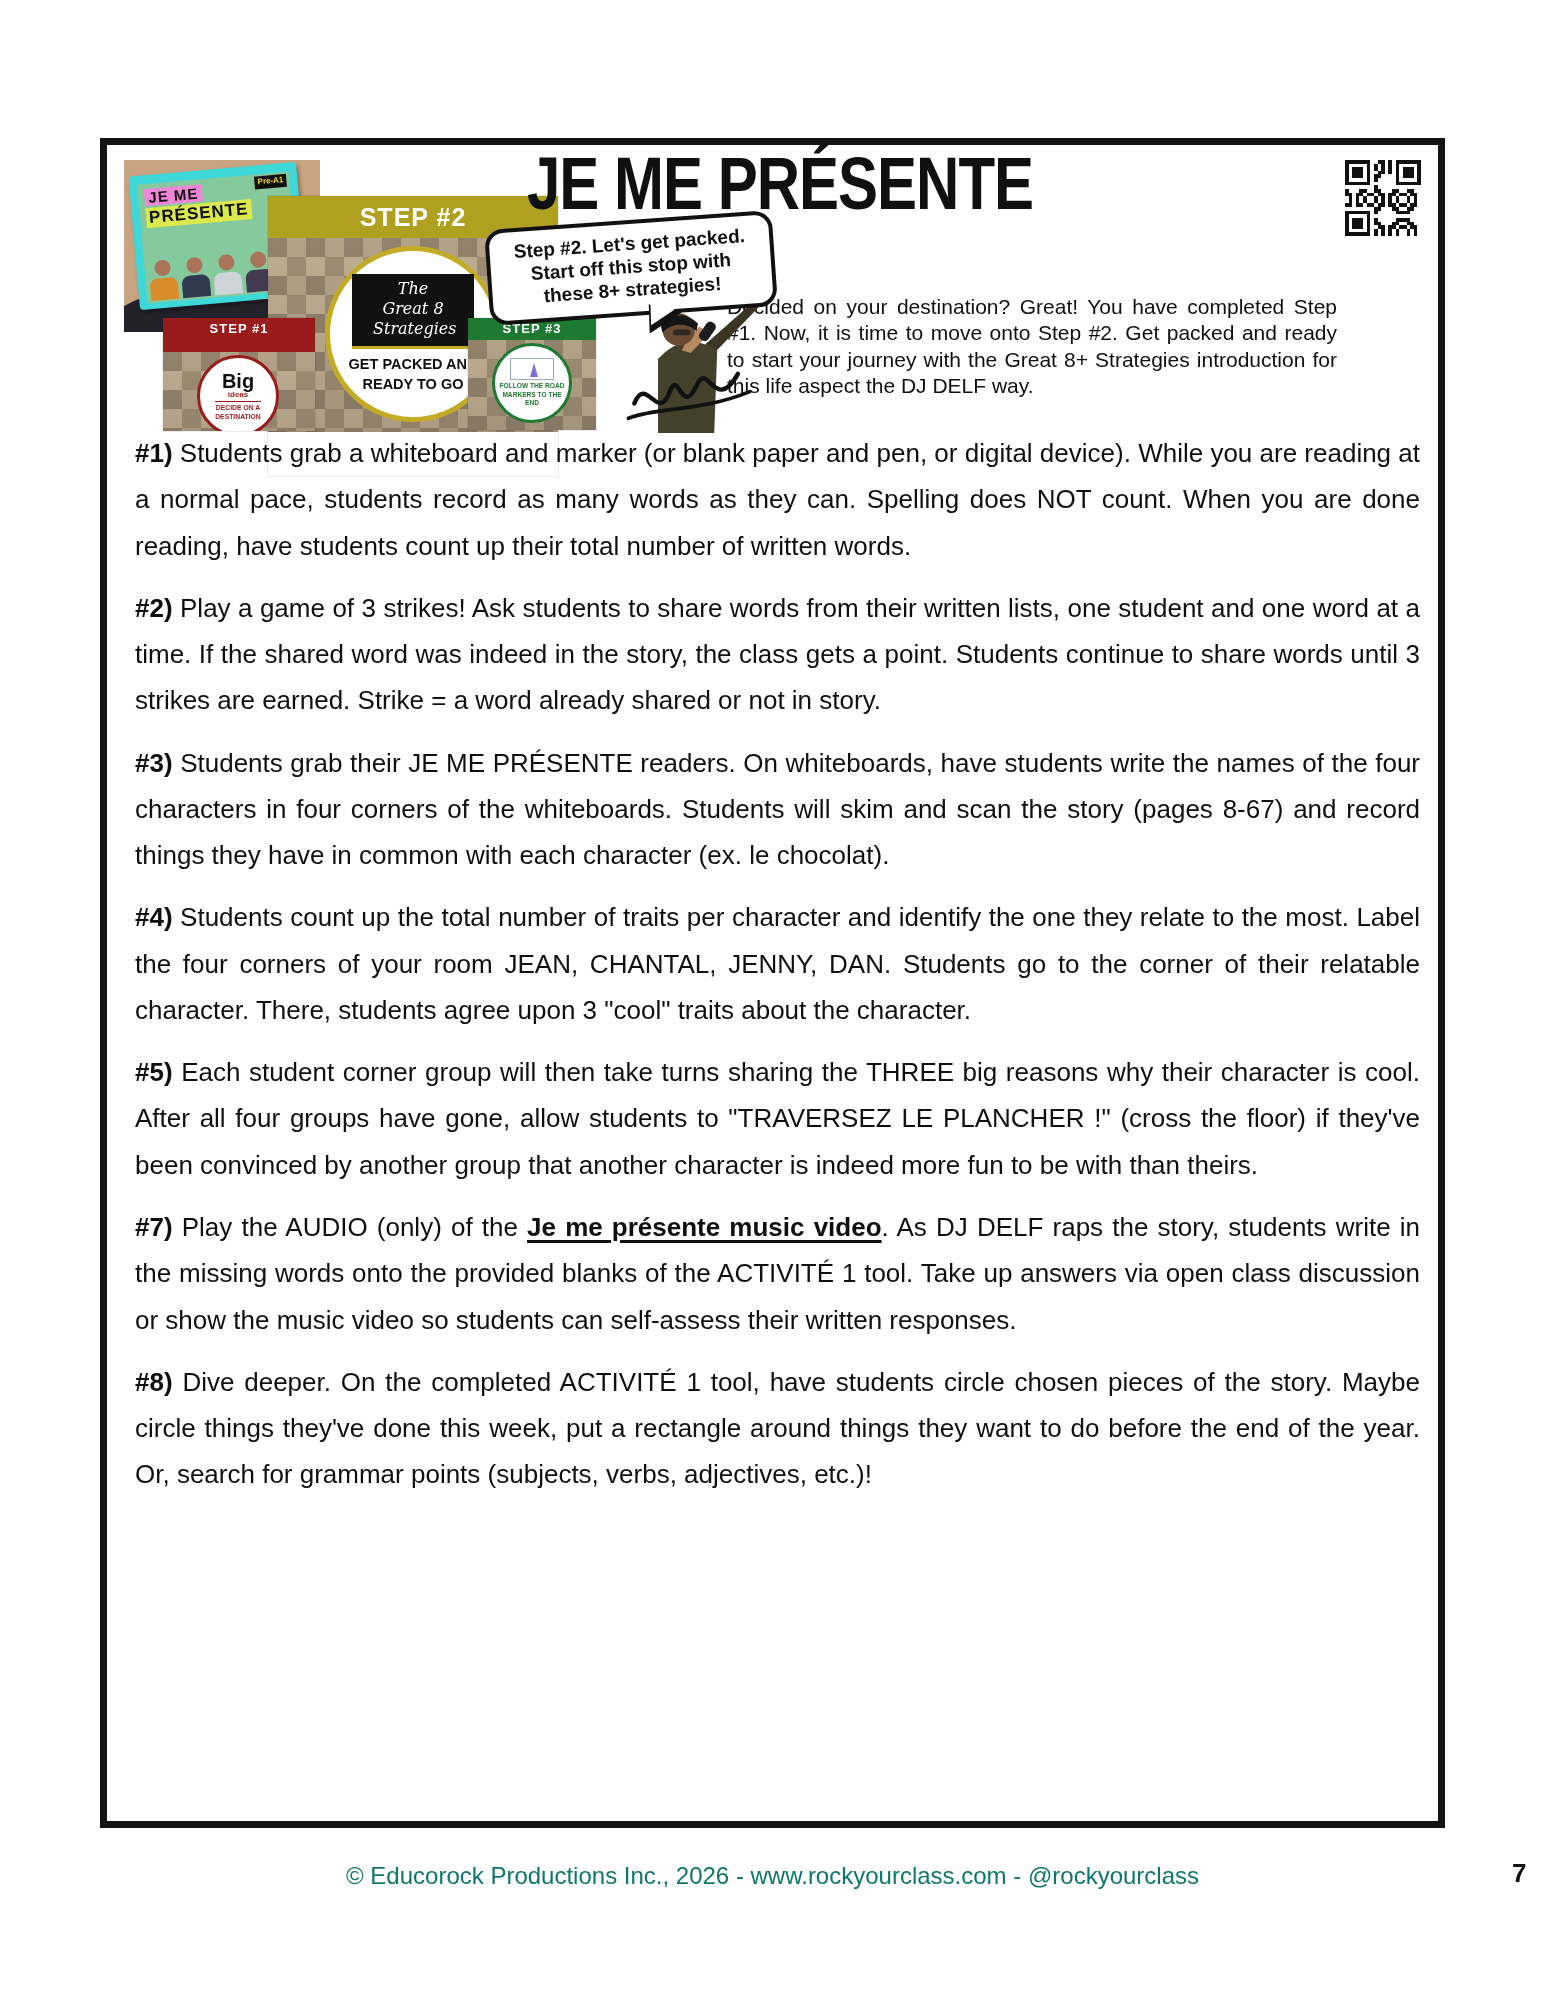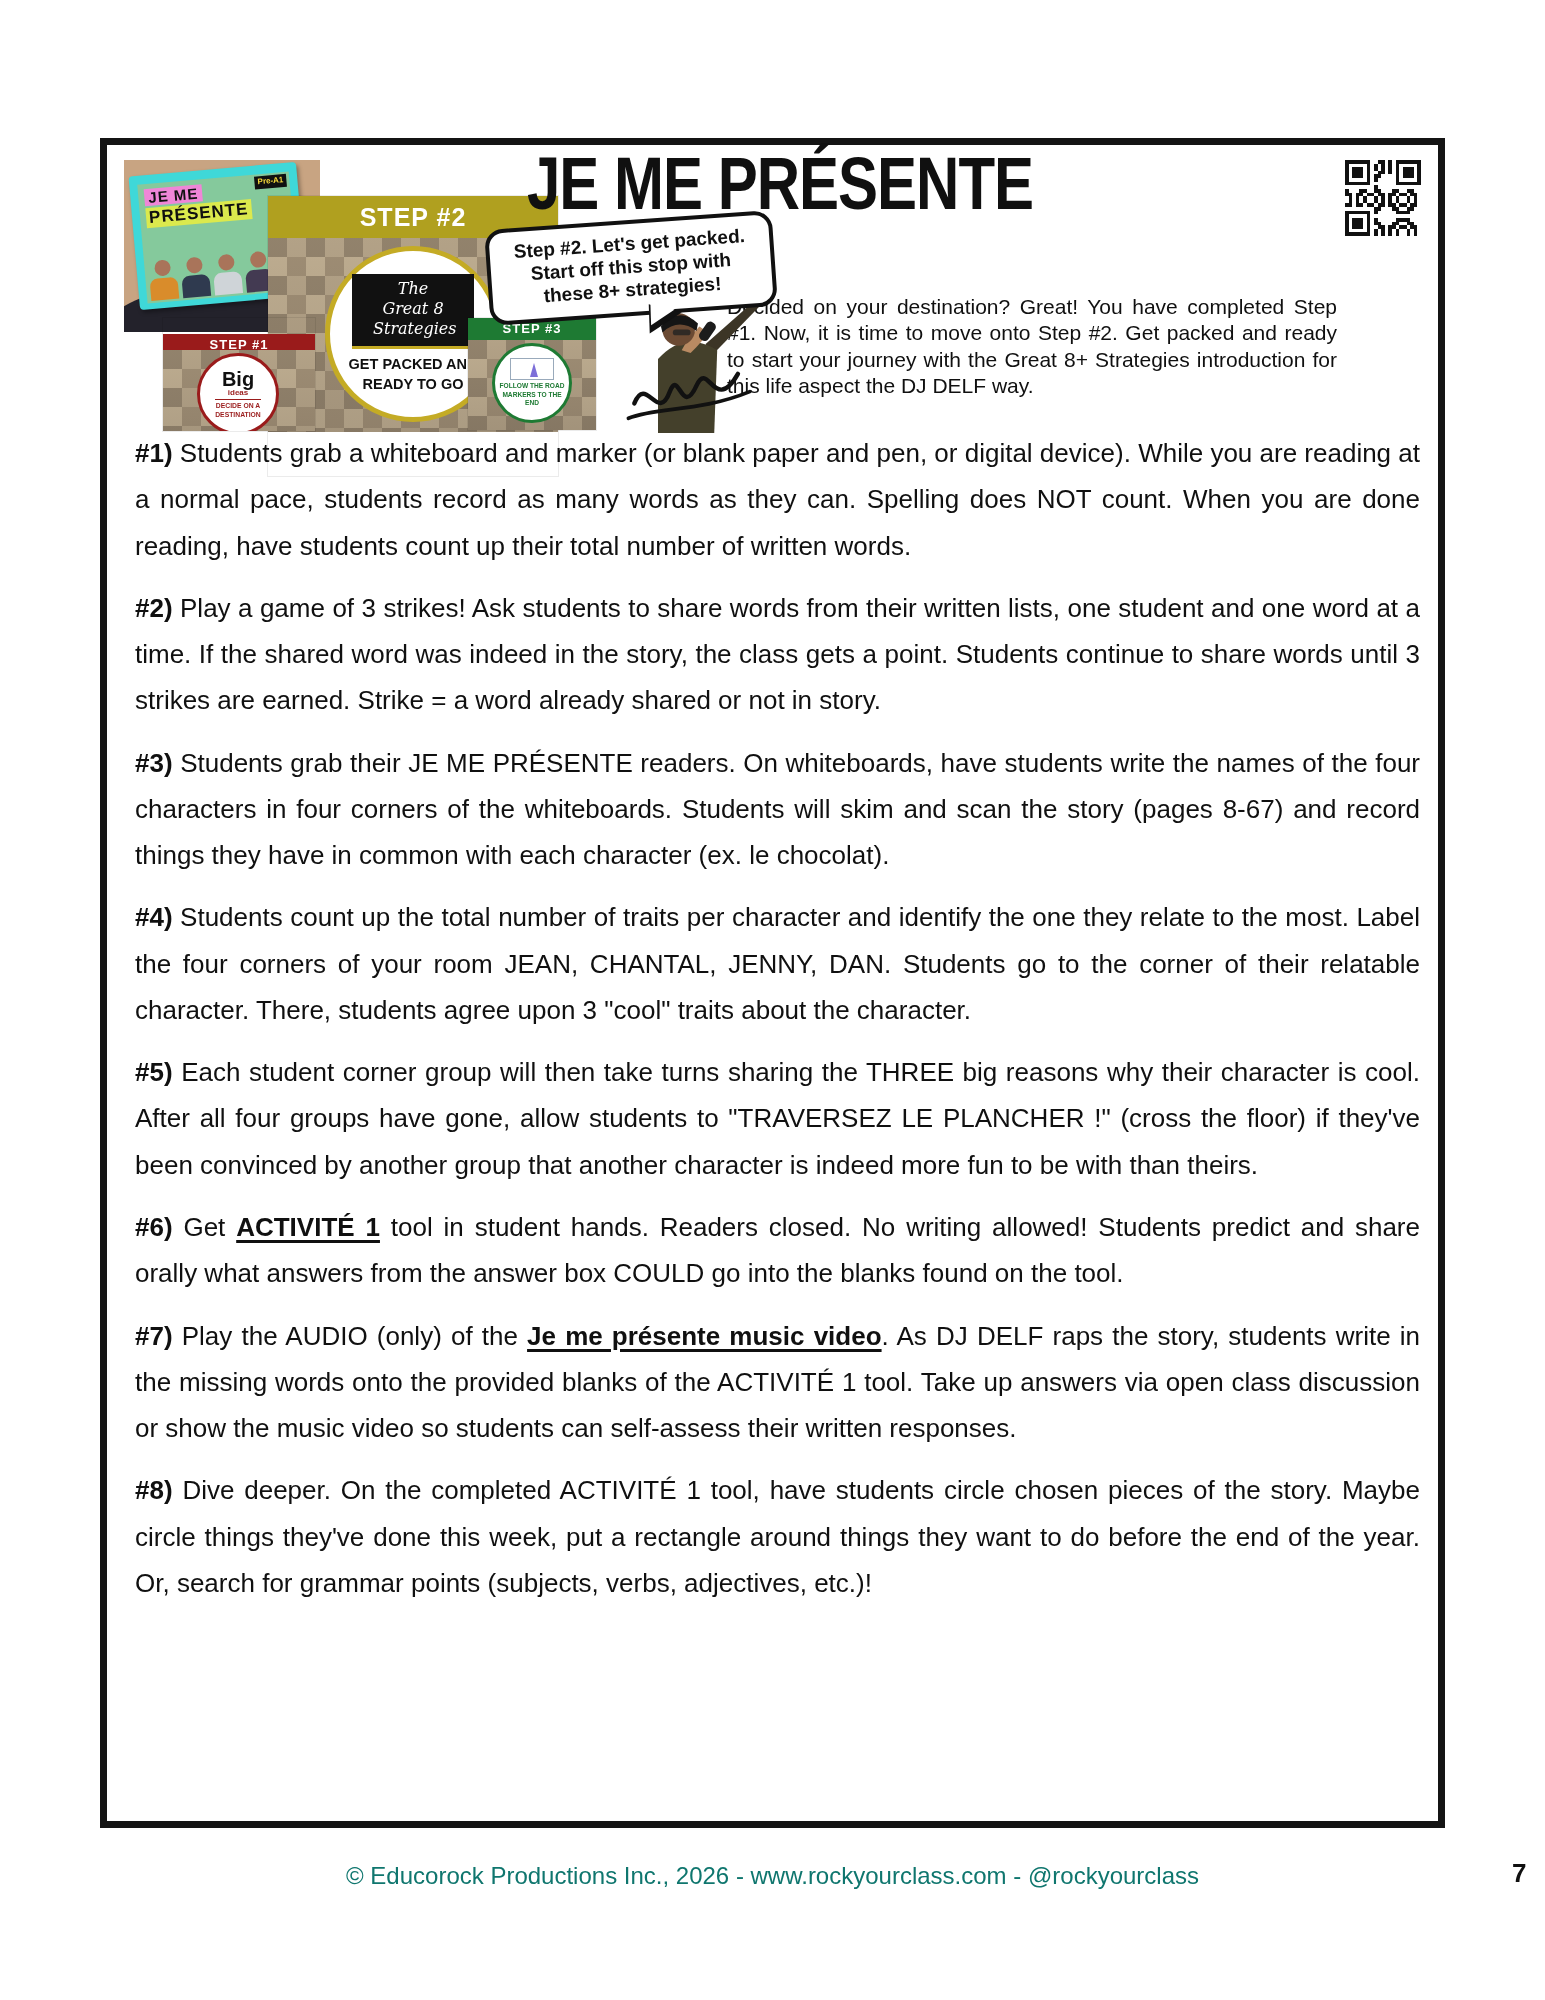--- a/index.html
+++ b/index.html
@@ -72,21 +72,21 @@
   .step2 .body { position:relative; height:194px; }
   .step2 .circle { width:176px; height:176px; left:57px; top:8px; border:5px solid #c4ab25; }
   .step2 .blackbox {
     background:#111; color:#fff; width:122px; padding:5px 21px 7px;
     font-family:"DejaVu Serif", serif; font-style:italic; font-size:16px; line-height:1.25;
     border-bottom:3px solid #c4ab25;
   }
   .step2 .cap { font-weight:800; font-size:14.5px; margin-top:6px; line-height:1.35; }
 
   .step1 { left:163px; top:318px; width:152px; height:113px; }
-  .step1 .hdr { height:16px; line-height:22px; font-size:13px; background:var(--step1-red);margin-top:16px; }
+  .step1 .hdr { height:34px; line-height:22px; font-size:13px; background:var(--step1-red); }
   .step1 .body { position:relative; height:102px; }
   .step1 .circle { width:82px; height:82px; left:34px; top:3px; border:3px solid var(--step1-red); }
   .step1 .big { font-weight:900; font-size:20px; line-height:1; }
   .step1 .big i { font-style:normal; color:var(--step1-red); font-size:8px; font-weight:700; display:block; }
   .step1 .cap { color:var(--step1-red); font-weight:800; font-size:6.8px; line-height:1.3; margin-top:2px; border-top:1.5px solid var(--step1-red); padding-top:2px; }
   .tiles { position:absolute; left:6px; bottom:2px; display:flex; gap:3px; }
   .tiles span { width:11px; height:11px; background:#f4f1ea; border:1px solid #888; display:inline-block; }
 
   .step3 { left:468px; top:318px; width:128px; height:112px; }
   .step3 .hdr { height:22px; line-height:22px; font-size:13px; background:var(--step3-green); }
@@ -384,19 +384,18 @@
 </div>
 
 <div class="intro">Decided on your destination? Great! You have completed Step #1. Now, it is time to move onto Step #2. Get packed and ready to start your journey with the Great 8+ Strategies introduction for this life aspect the DJ DELF way.</div>
 
 <div class="doc-body">
   <p><span class="s-b">#1)</span><span class="s-n"> Students grab a whiteboard and marker (or blank paper and pen, or digital device). While you are reading at a normal pace, students record as many words as they can. Spelling does NOT count. When you are done reading, have students count up their total number of written words.</span></p>
   <p><span class="s-b">#2)</span><span class="s-n"> Play a game of 3 strikes! Ask students to share words from their written lists, one student and one word at a time. If the shared word was indeed in the story, the class gets a point. Students continue to share words until 3 strikes are earned. Strike = a word already shared or not in story.</span></p>
   <p><span class="s-b">#3)</span><span class="s-n"> Students grab their JE ME PRÉSENTE readers. On whiteboards, have students write the names of the four characters in four corners of the whiteboards. Students will skim and scan the story (pages 8-67) and record things they have in common with each character (ex. le chocolat).</span></p>
   <p><span class="s-b">#4)</span><span class="s-n"> Students count up the total number of traits per character and identify the one they relate to the most. Label the four corners of your room JEAN, CHANTAL, JENNY, DAN. Students go to the corner of their relatable character. There, students agree upon 3 "cool" traits about the character.</span></p>
   <p><span class="s-b">#5)</span><span class="s-n"> Each student corner group will then take turns sharing the THREE big reasons why their character is cool. After all four groups have gone, allow students to "TRAVERSEZ LE PLANCHER !" (cross the floor) if they've been convinced by another group that another character is indeed more fun to be with than theirs.</span></p>
-  <p><span class="s-b">#6)</span><span class="s-n"> Get </span><span class="s-bu">ACTIVITÉ 1</span><span class="s-n"> tool in student hands. Readers closed. No writing allowed! Students predict and share orally what answers from the answer box COULD go into the blanks found on the tool.</span></p>
   <p><span class="s-b">#7)</span><span class="s-n"> Play the AUDIO (only) of the </span><span class="s-bu">Je me présente music video</span><span class="s-n">. As DJ DELF raps the story, students write in the missing words onto the provided blanks of the ACTIVITÉ 1 tool. Take up answers via open class discussion or show the music video so students can self-assess their written responses.</span></p>
   <p><span class="s-b">#8)</span><span class="s-n"> Dive deeper. On the completed ACTIVITÉ 1 tool, have students circle chosen pieces of the story. Maybe circle things they've done this week, put a rectangle around things they want to do before the end of the year. Or, search for grammar points (subjects, verbs, adjectives, etc.)!</span></p>
 </div>
 
 <div class="footer">© Educorock Productions Inc., 2026 - www.rockyourclass.com - @rockyourclass</div>
 <div class="pagenum">7</div>
 
 </body></html>

